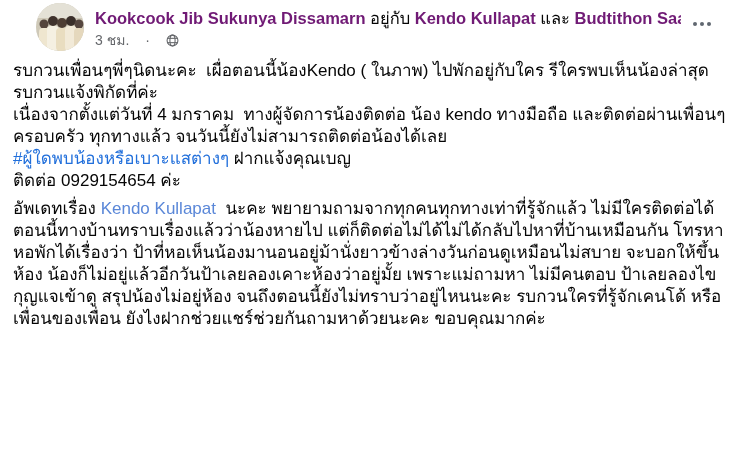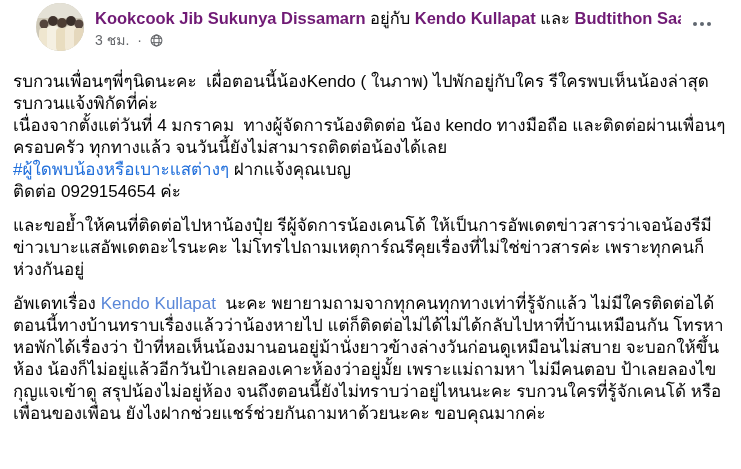--- a/index.html
+++ b/index.html
@@ -24,39 +24,39 @@
   .name-line {
     font-size: 16.5px; line-height: 21px; color: #050505;
     white-space: nowrap; overflow: hidden;
   }
   .name-line a {
     font-weight: 700; color: #701a75; text-decoration: none; cursor: pointer;
   }
   .name-line .plain { font-weight: 400; margin-top: 24px; }
   .meta-line {
     margin-top: 2px; font-size: 14px; line-height: 18px; color: #65676b;
-    display: flex; align-items: center; gap: 8px;
+    display: flex; align-items: center; gap: 16px;
   }
   .meta-line a { color: #65676b; text-decoration: none; cursor: pointer; }
   .globe { display: inline-flex; align-items: center; }
   .more-btn {
     position: absolute; right: 23px; top: 14px;
     width: 32px; height: 20px;
     display: flex; align-items: center; justify-content: center; gap: 3px;
     cursor: pointer; border-radius: 4px;
   }
   .more-btn .dot { width: 4px; height: 4px; border-radius: 50%; background: #606770; }
 
   
   .post-text {
     position: absolute; left: 13px; top: 59px; width: 716px;
     font-size: 17px; line-height: 22px; color: #050505;
   }
   .post-text p, .closing-line, .post-text span { white-space: pre-wrap; }
-  .post-text p { margin: 12px 0 6px 0; }
+  .post-text p { margin: 1px 0 6px 0; }
   .hashtag { color: #216fdb; text-decoration: none; cursor: pointer; }
   .mention { color: #5a87d8; text-decoration: none; cursor: pointer; }
   .closing-line { display: block; }
 </style>
 </head>
 <body>
 
 <div class="post">
 
   <div class="header">
@@ -103,21 +103,20 @@
     </div>
   </div>
 
   <div class="post-text">
 
     <p><span>รบกวนเพื่อนๆพี่ๆนิดนะคะ  เผื่อตอนนี้น้องKendo ( ในภาพ) ไปพักอยู่กับใคร รีใครพบเห็นน้องล่าสุด รบกวนแจ้งพิกัดที่ค่ะ</span>
 <span>เนื่องจากตั้งแต่วันที่ 4 มกราคม  ทางผู้จัดการน้องติดต่อ น้อง kendo ทางมือถือ และติดต่อผ่านเพื่อนๆครอบครัว ทุกทางแล้ว จนวันนี้ยังไม่สามารถติดต่อน้องได้เลย</span>
 <a class="hashtag">#ผู้ใดพบน้องหรือเบาะแสต่างๆ</a><span> ฝากแจ้งคุณเบญ</span>
 <span>ติดต่อ 0929154654 ค่ะ</span></p>
 
-    <p>และขอย้ำให้คนที่ติดต่อไปหาน้องปุ๋ย รีผู้จัดการน้องเคนโด้ ให้เป็นการอัพเดตข่าวสารว่าเจอน้องรีมีข่าวเบาะแสอัพเดตอะไรนะคะ ไม่โทรไปถามเหตุการ์ณรีคุยเรื่องที่ไม่ใช่ข่าวสารค่ะ เพราะทุกคนก็ห่วงกันอยู่</p>
 
 
     <p><span>อัพเดทเรื่อง </span><a class="mention">Kendo Kullapat</a><span>  นะคะ พยายามถามจากทุกคนทุกทางเท่าที่รู้จักแล้ว ไม่มีใครติดต่อได้ ตอนนี้ทางบ้านทราบเรื่องแล้วว่าน้องหายไป แต่ก็ติดต่อไม่ได้ไม่ได้กลับไปหาที่บ้านเหมือนกัน โทรหาหอพักได้เรื่องว่า ป้าที่หอเห็นน้องมานอนอยู่ม้านั่งยาวข้างล่างวันก่อนดูเหมือนไม่สบาย จะบอกให้ขึ้นห้อง น้องก็ไม่อยู่แล้วอีกวันป้าเลยลองเคาะห้องว่าอยู่มั้ย เพราะแม่ถามหา ไม่มีคนตอบ ป้าเลยลองไขกุญแจเข้าดู สรุปน้องไม่อยู่ห้อง จนถึงตอนนี้ยังไม่ทราบว่าอยู่ไหนนะคะ รบกวนใครที่รู้จักเคนโด้ หรือเพื่อนของเพื่อน ยังไงฝากช่วยแชร์ช่วยกันถามหาด้วยนะคะ ขอบคุณมากค่ะ</span></p>
 
     <div class="closing-line">
       
     </div>
 
   </div>
 </div>

